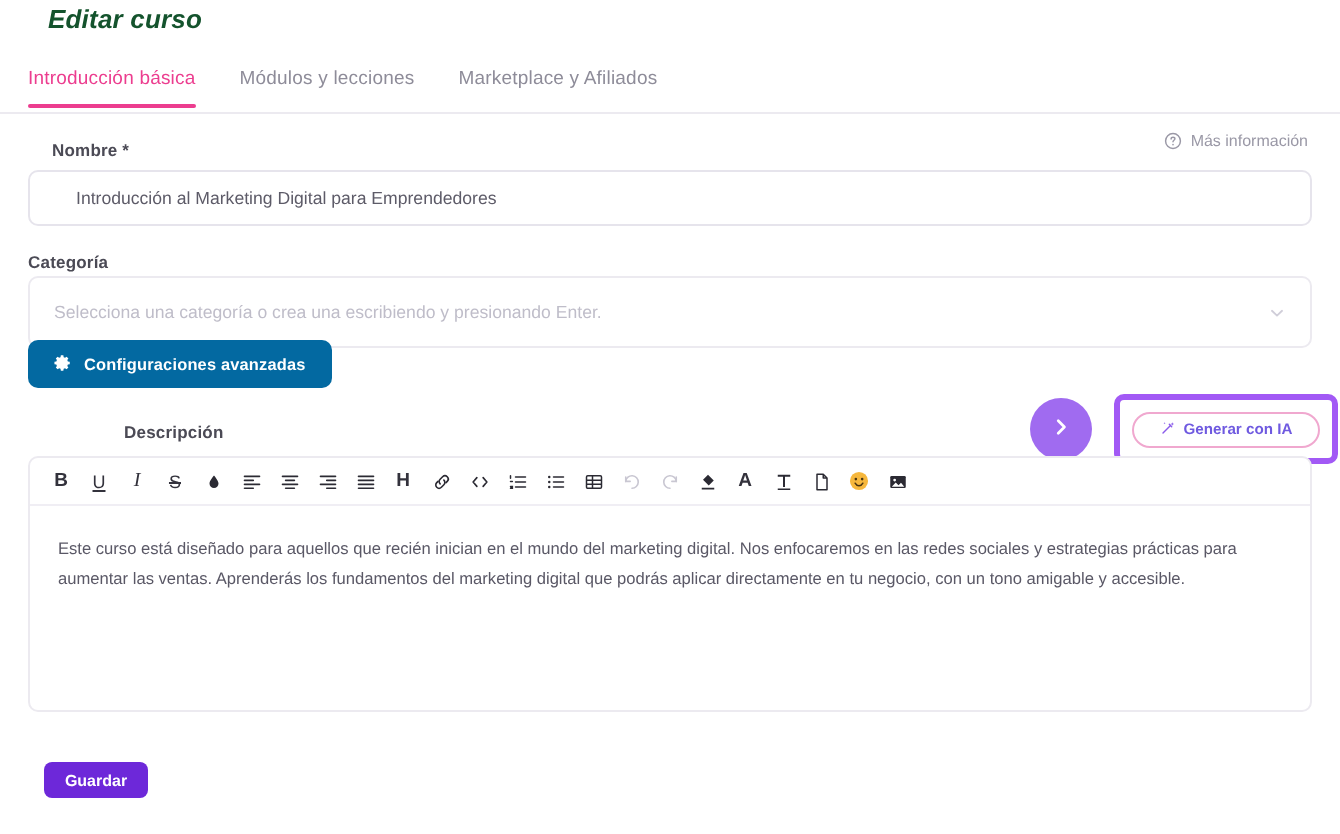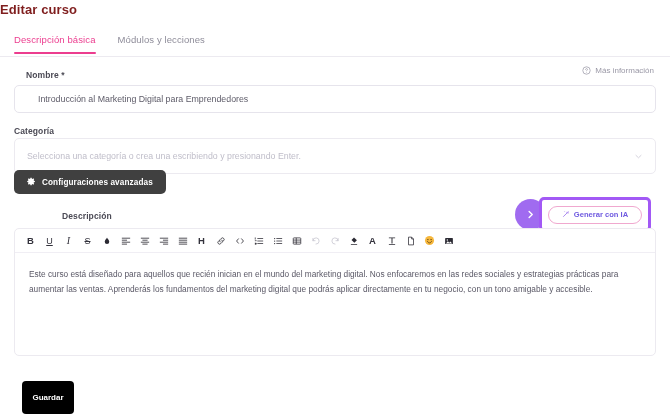--- a/index.html
+++ b/index.html
@@ -7,23 +7,24 @@
     margin: 0; padding: 0;
     width: 670px; height: 417px;
     background: #ffffff;
     font-family: "Liberation Sans", sans-serif;
     overflow: hidden;
   }
   .page { position: relative; width: 670px; height: 417px; background:#fff; }
 
   
   .page-title {
-    position: absolute; left: 0; top: 2px;
-    font-size: 13px; font-weight: bold; color: #7f1d1d;
+    position: absolute; left: 24px; top: 2px;
+    font-size: 13px; font-weight: bold; color: #14532d;
     letter-spacing: .1px;
+    font-style: italic;
   }
 
   
   .tabs {
     position: absolute; left: 0; top: 34px; width: 670px; height: 23px;
     border-bottom: 1px solid #eceaf0;
     display: flex; align-items: flex-start; padding-left: 14px;
   }
   .tab {
     font-size: 9.5px; color: #8e8c99; white-space: nowrap;
@@ -59,35 +60,35 @@
     position: absolute; left: 14px; width: 642px; height: 26px;
     border: 1px solid #eceaf0; border-radius: 5px; background: #fff;
     display: flex; align-items: center; justify-content: space-between;
     padding: 17px 12px; font-size: 8.8px; color: #bfbdc9;
   }
   .chev { color:#d6d4de; display:flex; }
 
   
   .adv-btn {
     position: absolute; left: 14px; top: 170px;
-    height: 24px; border-radius: 5px; background: #404040;
+    height: 24px; border-radius: 5px; background: #0369a1;
     display: inline-flex; align-items: center; gap: 6px;
     padding: 0 13px; color: #fff; font-size: 8.2px; font-weight: 600;
     cursor: pointer; border: none; letter-spacing:.1px;
   }
 
   
   .arrow-circle {
     position: absolute; left: 515px; top: 199px;
     width: 31px; height: 31px; border-radius: 50%;
     background: #a06bf0; display: flex; align-items: center; justify-content: center;
     cursor: pointer;
   }
   .ai-ring {
-    position: absolute; left: 539px; top: 197px;
+    position: absolute; left: 557px; top: 197px;
     width: 112px; height: 35px; border-radius: 5px;
     border: 3px solid #a259f5; background: #fff;
     display: flex; align-items: center; justify-content: center;
   }
   .ai-btn {
     width: 94px; height: 18px; border-radius: 10px;
     border: 1px solid #f0a8cf; background: #fff;
     display: flex; align-items: center; justify-content: center; gap: 4px;
     font-size: 7.6px; color: #6f5ae0; font-weight: 600; cursor: pointer;
   }
@@ -110,35 +111,36 @@
   .tb i { font-style: italic; font-family: "Liberation Serif", serif; font-size:10px; }
   .tb u { text-decoration: underline; font-size:9px; }
   .tb s { text-decoration: line-through; font-size:9px; }
   .editor-body {
     padding: 14px 14px 0 14px; font-size: 8.3px; line-height: 1.85; color: #5a5866;
   }
 
   
   .save-btn {
     position: absolute; left: 22px; top: 381px;
-    width: 52px; height: 33px; border-radius: 4px; background: #000000;
+    width: 52px; height: 18px; border-radius: 4px; background: #6d28d9;
     border: none; color: #fff; font-size: 8px; font-weight: 600;
     display: flex; align-items: center; justify-content: center; cursor: pointer;
   }
 </style>
 </head>
 <body>
 
 <div class="page">
 
   <div class="page-title">Editar curso</div>
 
   <div class="tabs">
-    <div class="tab active">Descripción básica</div>
+    <div class="tab active">Introducción básica</div>
     <div class="tab">Módulos y lecciones</div>
+    <div class="tab">Marketplace y Afiliados</div>
   </div>
 
   <div class="field-label" style="left:14px; top:70px;padding-left:12px;">Nombre *</div>
 
   <div class="help-link">
     <span>
       <svg width="9" height="9" viewBox="0 0 16 16" fill="none" stroke="#9a98a6" stroke-width="1.3">
         <circle cx="8" cy="8" r="6.6"></circle>
         <path d="M6.3 6.2c0-1 .8-1.6 1.7-1.6s1.7.6 1.7 1.5c0 1.3-1.7 1.2-1.7 2.5" stroke-linecap="round"></path>
         <circle cx="8" cy="11.2" r=".75" fill="#9a98a6" stroke="none"></circle>

